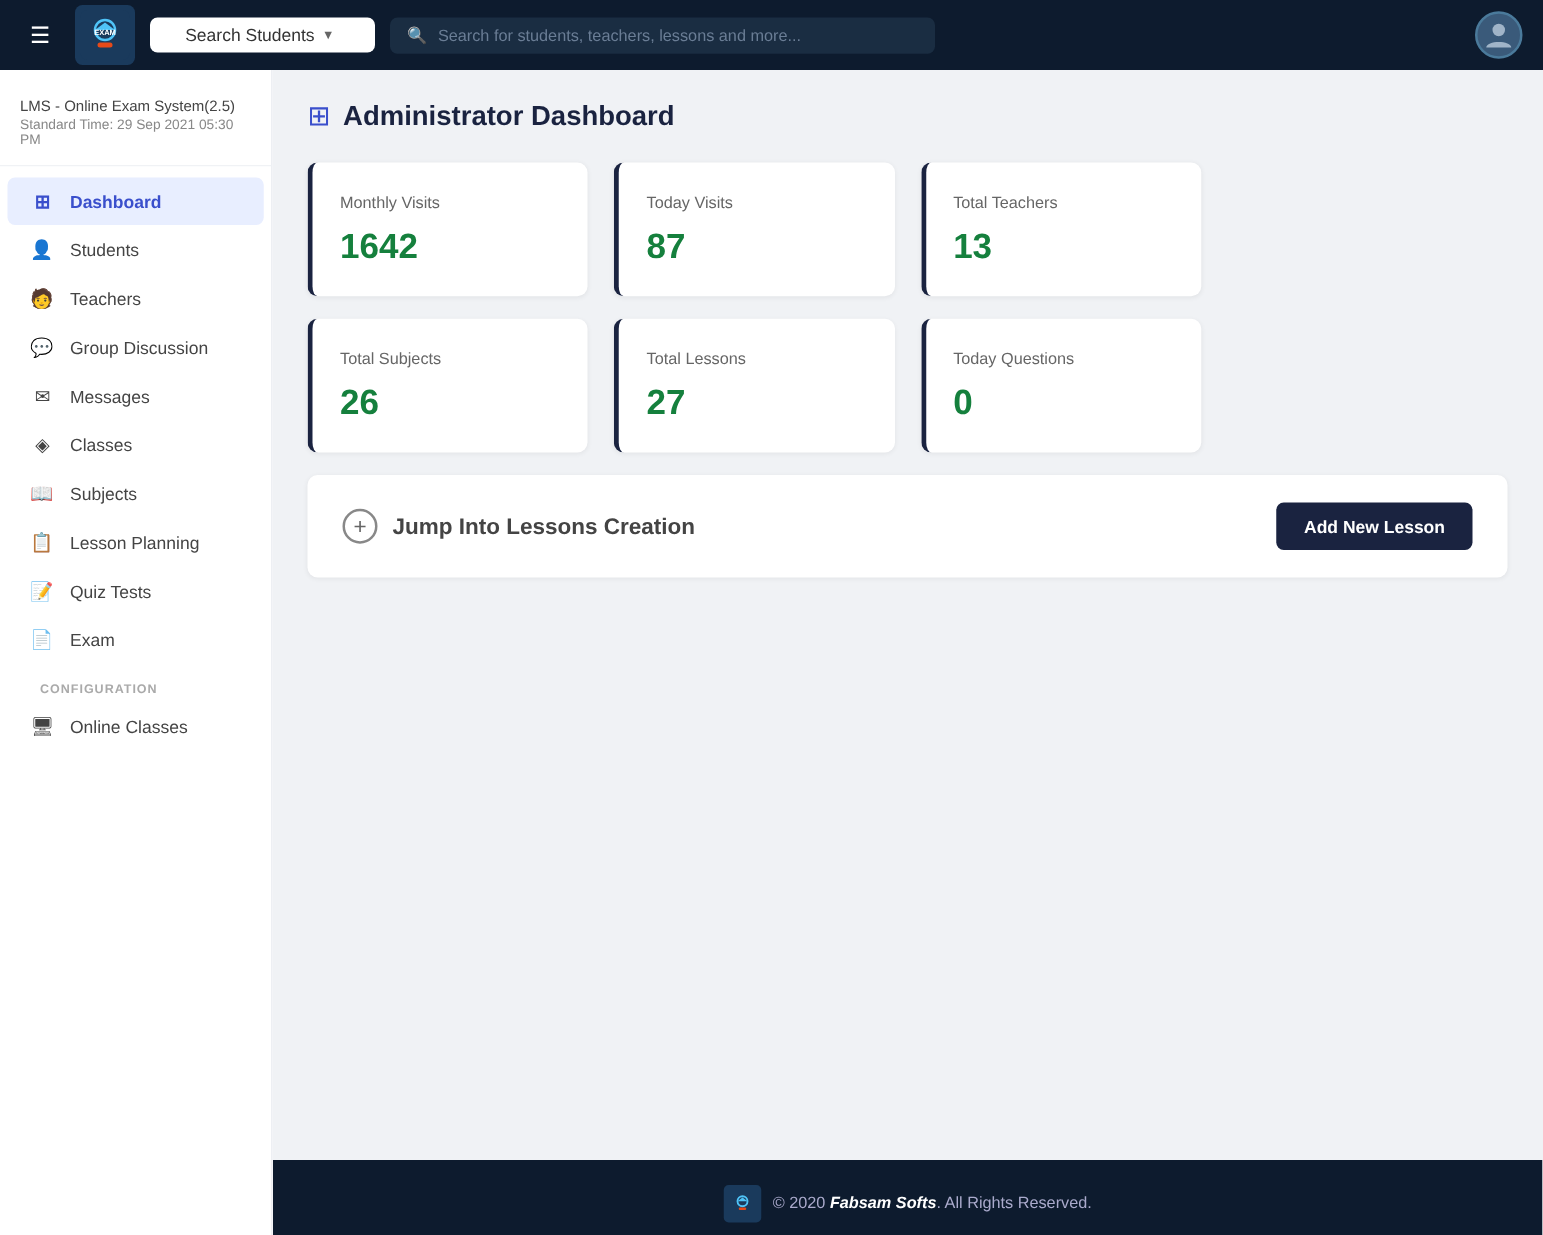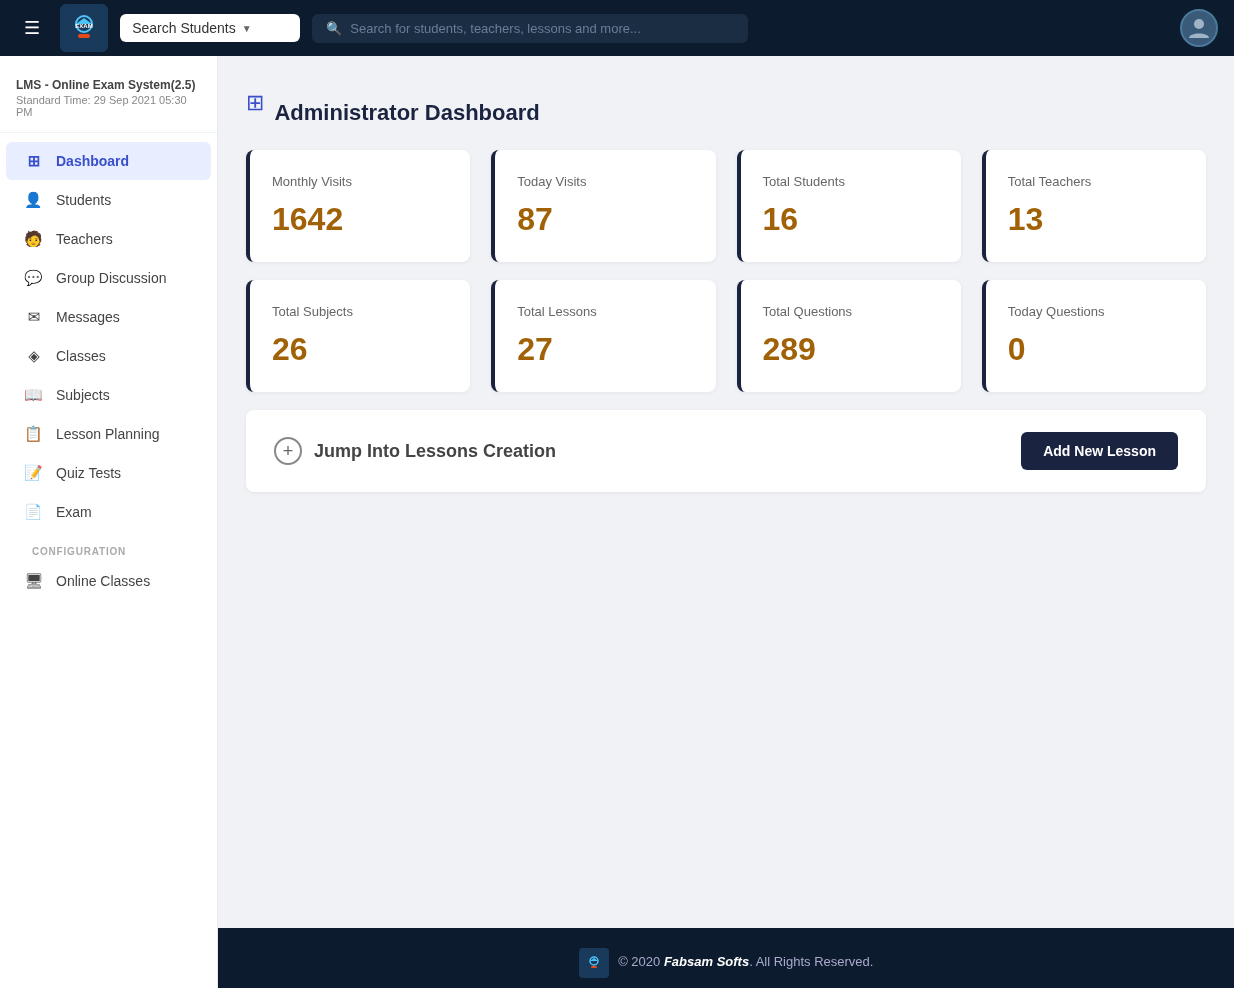--- a/index.html
+++ b/index.html
@@ -35,21 +35,21 @@
       justify-content: center;
       overflow: hidden;
     }
     .logo-icon {
       width: 40px;
       height: 40px;
     }
     .search-dropdown {
       background: #fff;
       border-radius: 6px;
-      padding: 6px 12px;
+      padding: 6px 28px;
       display: flex;
       align-items: center;
       gap: 6px;
       min-width: 180px;
       cursor: pointer;
       border: none;
       font-size: 14px;
       color: #333;
     }
     .search-dropdown .chevron { color: #666; font-size: 10px; }
@@ -104,21 +104,21 @@
       padding-top: 12px;
       position: fixed;
       top: 56px;
       left: 0;
       bottom: 0;
     }
     .sidebar-meta {
       padding: 10px 16px 14px;
       border-bottom: 1px solid #f0f2f5;
     }
-    .sidebar-meta-title { font-size: 12px; color: #444; font-weight: 700; }
+    .sidebar-meta-title { font-size: 12px; color: #444; font-weight: 400; }
     .sidebar-meta-sub { font-size: 11px; color: #888; margin-top: 2px; }
     .sidebar-nav { padding: 8px 0; }
     .sidebar-item {
       display: flex;
       align-items: center;
       gap: 12px;
       padding: 10px 18px;
       cursor: pointer;
       font-size: 14px;
       color: #444;
@@ -147,38 +147,38 @@
       min-height: calc(988px - 56px - 60px);
     }
 
     .page-header {
       display: flex;
       align-items: center;
       gap: 10px;
       margin-bottom: 24px;
     }
     .page-header-icon { font-size: 22px; color: #3a4fcc; }
-    .page-title { font-size: 22px; font-weight: 700; color: #1a2340; margin-top: 20px; }
+    .page-title { font-size: 22px; font-weight: 700; color: #1a2340; }
 
     
     .stats-grid {
       display: grid;
       grid-template-columns: repeat(4, 1fr);
       gap: 21px;
       margin-bottom: 18px;
     }
     .stat-card {
       background: #fff;
       border-radius: 8px;
       padding: 24px 22px;
       border-left: 4px solid #1a2340;
       box-shadow: 0 1px 4px rgba(0,0,0,0.06);
     }
     .stat-label { font-size: 13px; color: #666; margin-bottom: 12px; font-weight: 500; }
-    .stat-value { font-size: 32px; font-weight: 700; color: #a16207; }
+    .stat-value { font-size: 28px; font-weight: 700; color: #15803d; }
 
     
     .lesson-banner {
       background: #fff;
       border-radius: 8px;
       padding: 22px 28px;
       display: flex;
       align-items: center;
       justify-content: space-between;
       box-shadow: 0 1px 4px rgba(0,0,0,0.06);
@@ -339,41 +339,33 @@
     <div class="stats-grid">
       <div class="stat-card">
         <div class="stat-label">Monthly Visits</div>
         <div class="stat-value">1642</div>
       </div>
       <div class="stat-card">
         <div class="stat-label">Today Visits</div>
         <div class="stat-value">87</div>
       </div>
       <div class="stat-card">
-        <div class="stat-label">Total Students</div>
-        <div class="stat-value">16</div>
-      </div>
-      <div class="stat-card">
         <div class="stat-label">Total Teachers</div>
         <div class="stat-value">13</div>
       </div>
     </div>
 
     <div class="stats-grid">
       <div class="stat-card">
         <div class="stat-label">Total Subjects</div>
         <div class="stat-value">26</div>
       </div>
       <div class="stat-card">
         <div class="stat-label">Total Lessons</div>
         <div class="stat-value">27</div>
-      </div>
-      <div class="stat-card">
-        <div class="stat-label">Total Questions</div>
-        <div class="stat-value">289</div>
       </div>
       <div class="stat-card">
         <div class="stat-label">Today Questions</div>
         <div class="stat-value">0</div>
       </div>
     </div>
 
     <div class="lesson-banner">
       <div class="lesson-banner-left">
         <div class="plus-circle">+</div>

